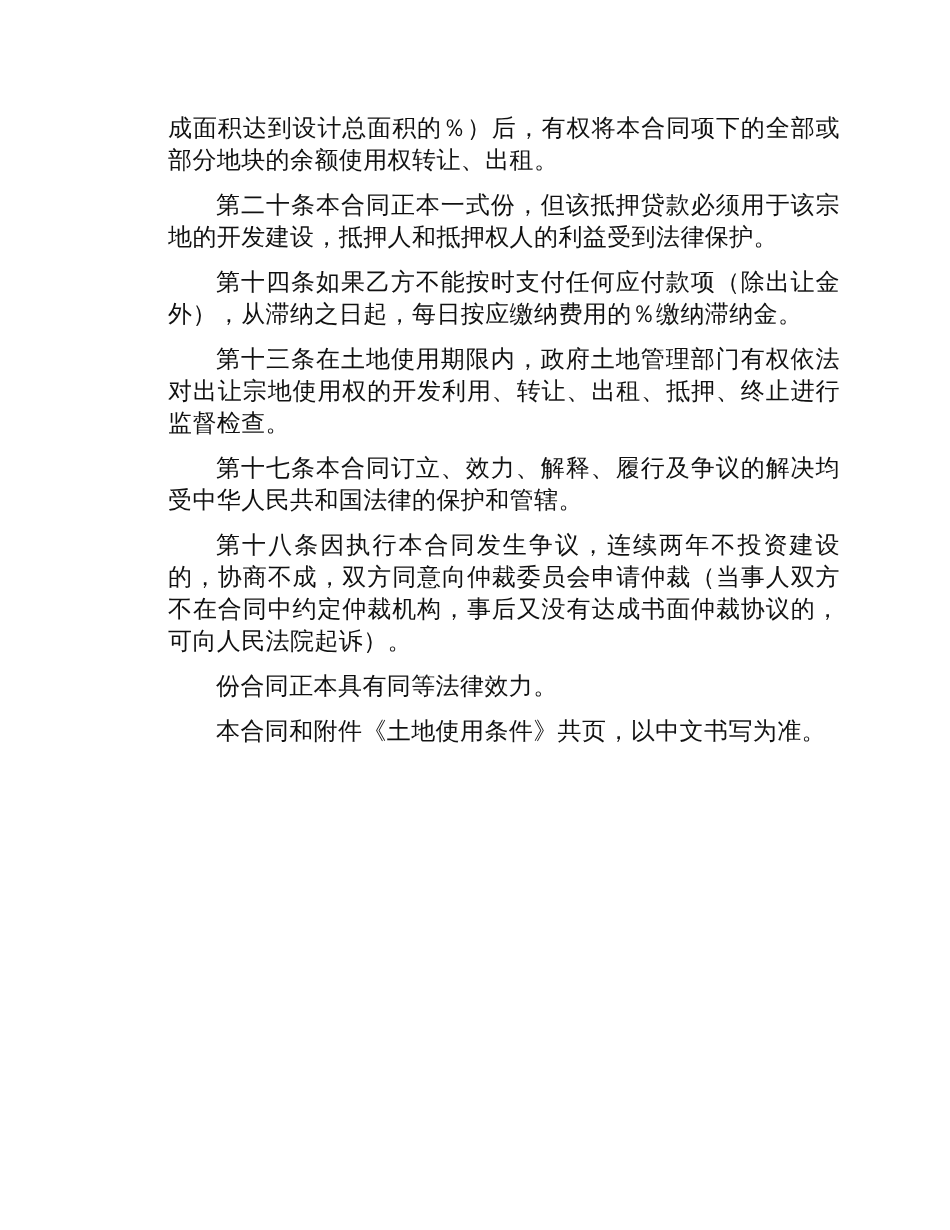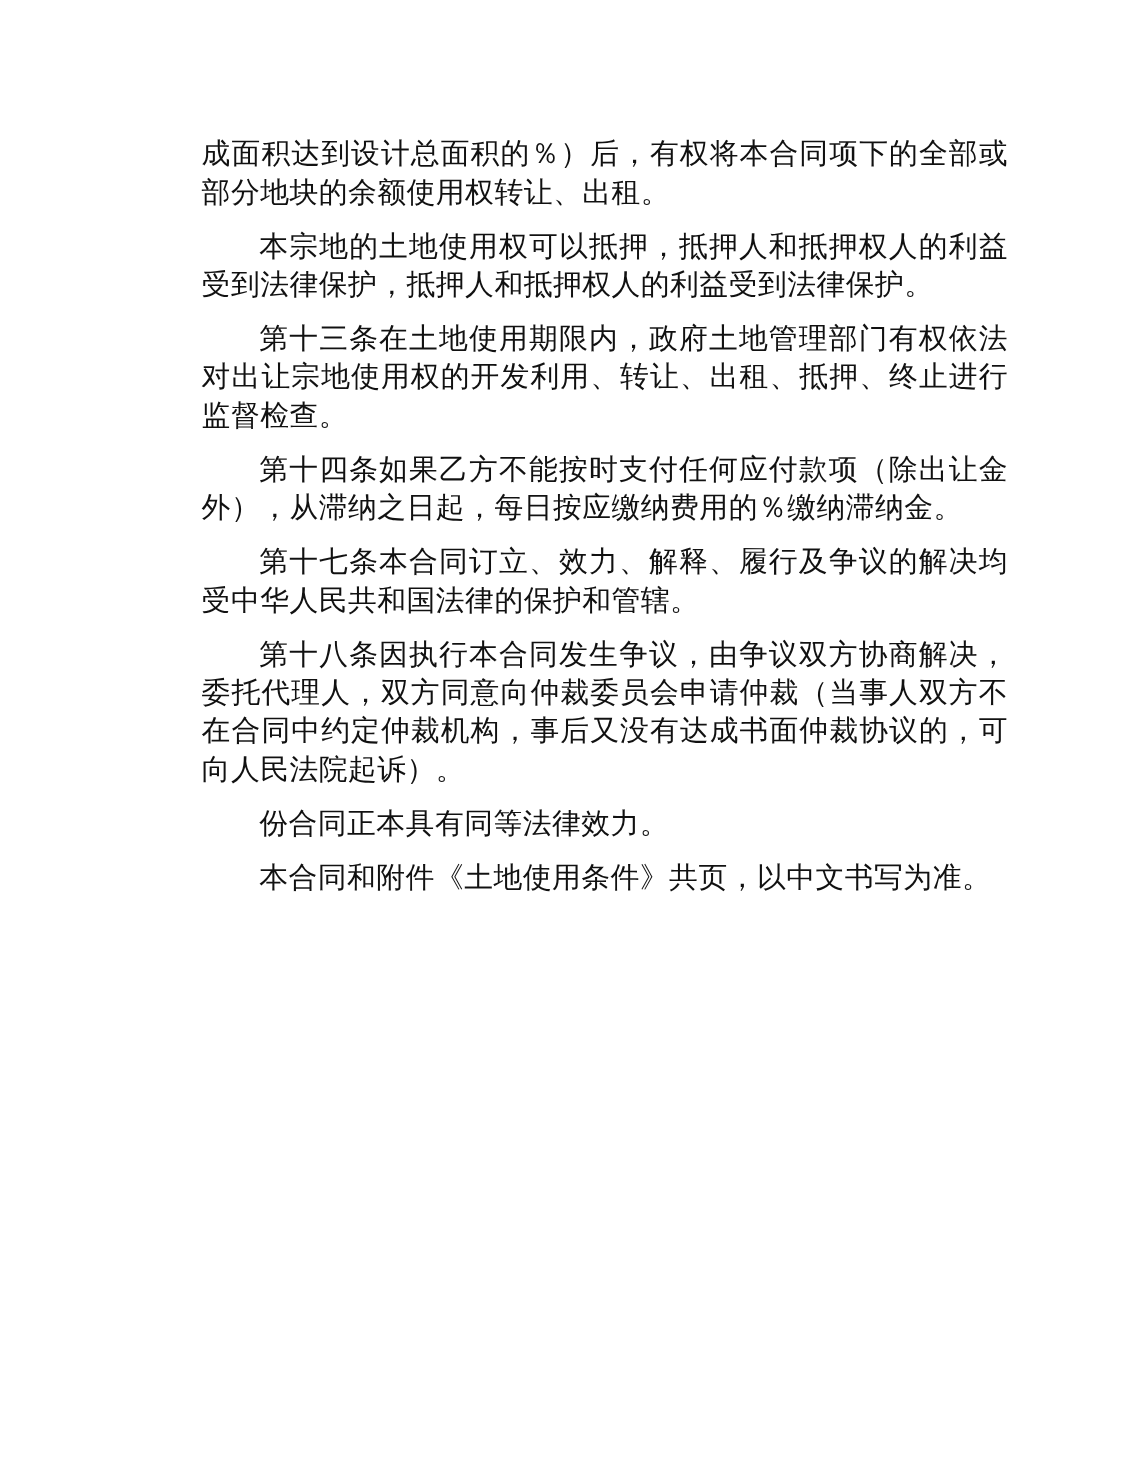--- a/index.html
+++ b/index.html
@@ -33,20 +33,20 @@
     }
     .indent {
       text-indent: 48px;
     }
   </style>
 </head>
 <body>
 
 <div class="page">
   <p class="para">成面积达到设计总面积的％）后，有权将本合同项下的全部或部分地块的余额使用权转让、出租。</p>
-  <p class="para indent">本宗地的土地使用权可以抵押，抵押人和抵押权人的利益受到法律保护，抵押人和抵押权人的利益受到法律保护。</p>
+  <p class="para indent">第二十条本合同正本一式份，但该抵押贷款必须用于该宗地的开发建设，抵押人和抵押权人的利益受到法律保护。</p>
+  <p class="para indent">第十四条如果乙方不能按时支付任何应付款项（除出让金外），从滞纳之日起，每日按应缴纳费用的％缴纳滞纳金。</p>
   <p class="para indent">第十三条在土地使用期限内，政府土地管理部门有权依法对出让宗地使用权的开发利用、转让、出租、抵押、终止进行监督检查。</p>
-  <p class="para indent">第十四条如果乙方不能按时支付任何应付款项（除出让金外），从滞纳之日起，每日按应缴纳费用的％缴纳滞纳金。</p>
   <p class="para indent">第十七条本合同订立、效力、解释、履行及争议的解决均受中华人民共和国法律的保护和管辖。</p>
-  <p class="para indent">第十八条因执行本合同发生争议，由争议双方协商解决，委托代理人，双方同意向仲裁委员会申请仲裁（当事人双方不在合同中约定仲裁机构，事后又没有达成书面仲裁协议的，可向人民法院起诉）。</p>
+  <p class="para indent">第十八条因执行本合同发生争议，连续两年不投资建设的，协商不成，双方同意向仲裁委员会申请仲裁（当事人双方不在合同中约定仲裁机构，事后又没有达成书面仲裁协议的，可向人民法院起诉）。</p>
   <p class="para indent">份合同正本具有同等法律效力。</p>
   <p class="para indent">本合同和附件《土地使用条件》共页，以中文书写为准。</p>
 </div>
 
 </body></html>

